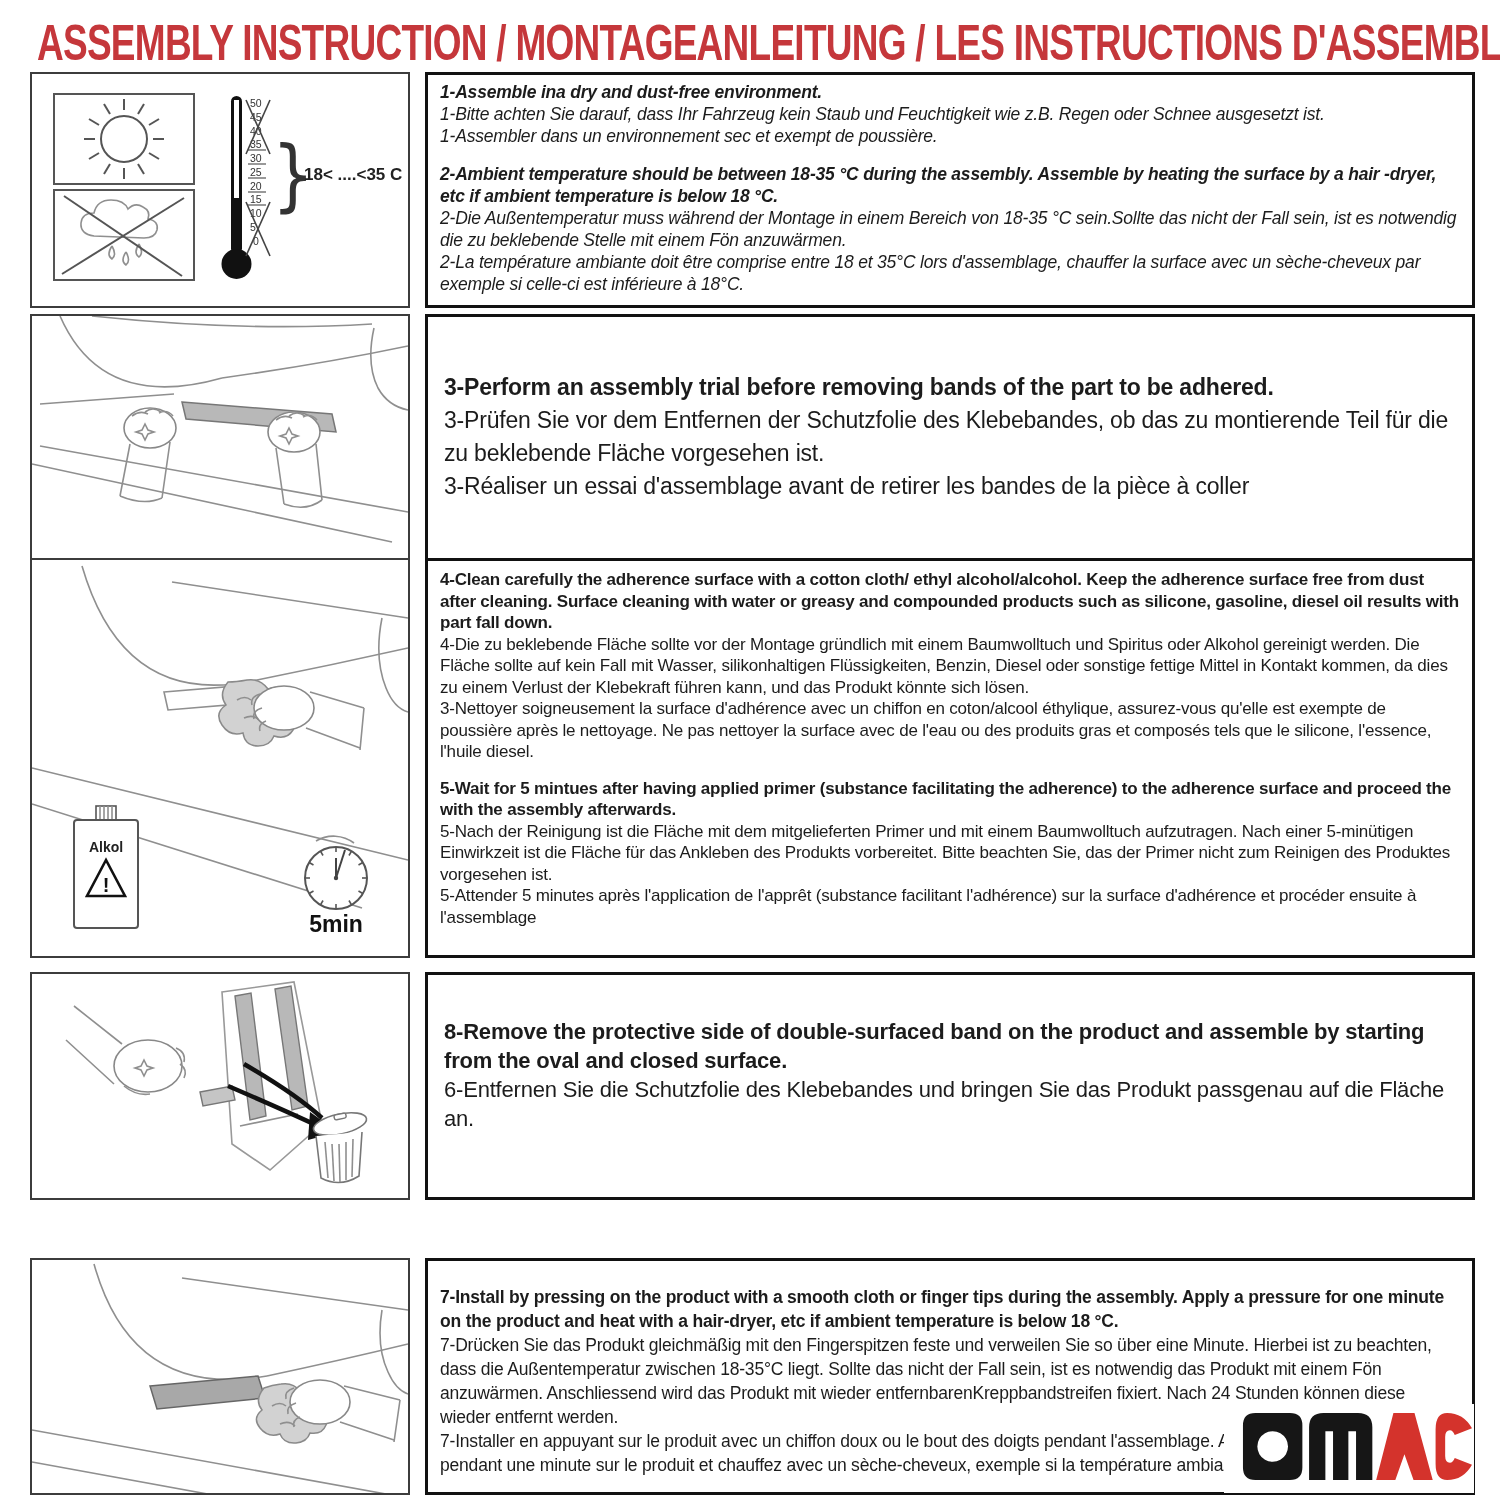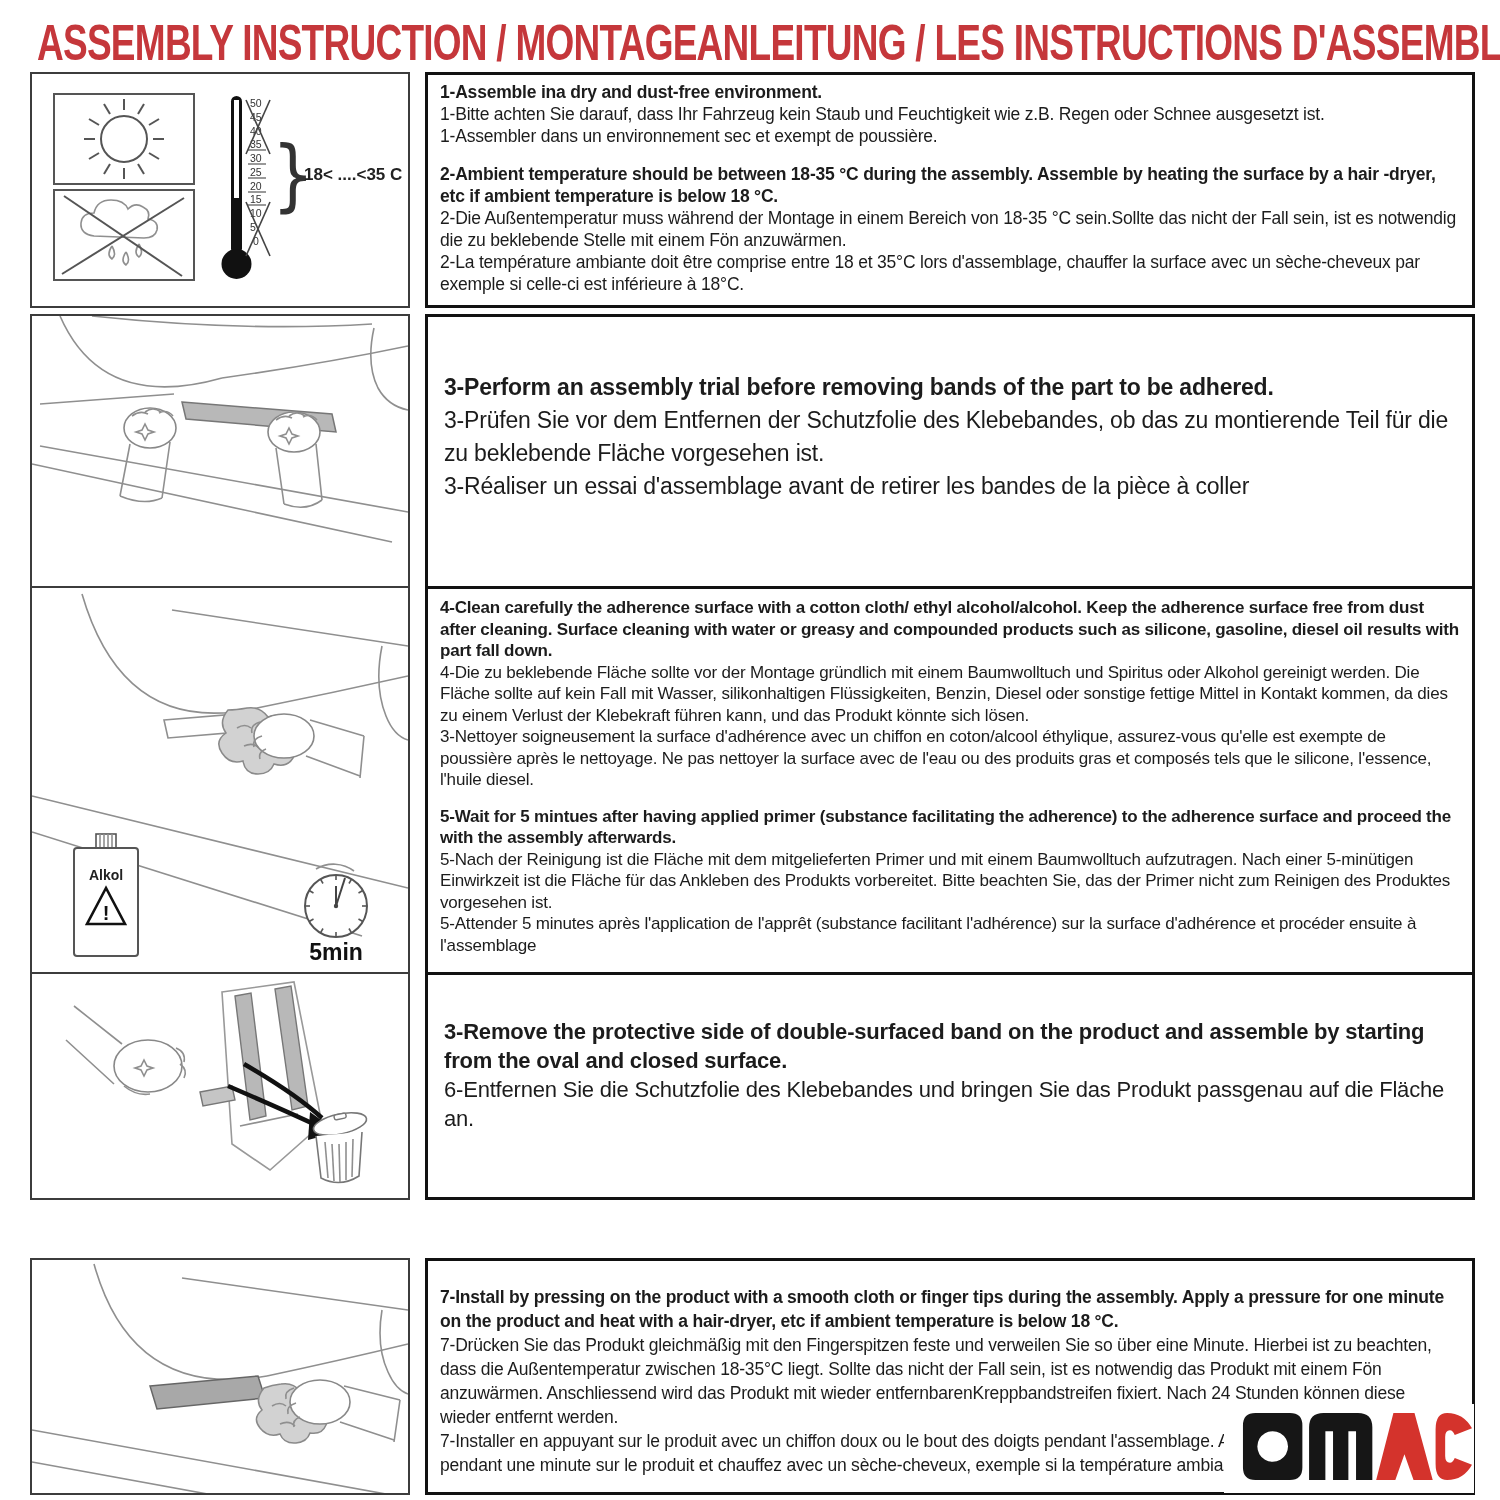--- a/index.html
+++ b/index.html
@@ -10,26 +10,26 @@
   .page-title{
     position:absolute;top:14px;left:37px;margin:0;
     color:#c5373b;font-size:50px;font-weight:700;white-space:nowrap;
     letter-spacing:-1px;transform:scaleX(0.74);transform-origin:0 50%;
   }
   .box{position:absolute;background:#fff;box-sizing:border-box;}
   .illus-box{left:30px;width:380px;border:2px solid #3c3c3c;}
   .text-box{left:425px;width:1050px;border:3px solid #111;}
   .r1{top:72px;height:236px;}
   .r2{top:314px;height:280px;}
-  .r3{top:586px;height:400px;}
+  .r3{top:558px;height:400px;}
   .r4{top:972px;height:228px;}
   .r5{top:1258px;height:237px;}
   .text-box p{margin:0;}
   .b{font-weight:700;}
-  .s12{padding:6px 12px;font-size:17.5px;line-height:22px;letter-spacing:-0.2px;}
+  .s12{padding:6px 12px;font-size:17.5px;line-height:22px;letter-spacing:-0.2px;font-style:italic;}
   .s12 .grp2{margin-top:16px;}
   .s3{padding:54px 16px 0;font-size:23px;line-height:33px;letter-spacing:-0.2px;}
   .s45{padding:8px 12px;font-size:17px;line-height:21.5px;letter-spacing:-0.2px;}
   .s45 .grp2{margin-top:15px;}
   .s6{padding:42px 16px 0;font-size:22px;line-height:29px;letter-spacing:-0.2px;}
   .s7{padding:24px 12px 0;font-size:17.5px;line-height:24px;letter-spacing:-0.2px;}
   svg{display:block;}
   .ln{fill:none;stroke:#8f8f8f;stroke-width:1.6;}
   .lnd{fill:none;stroke:#555;stroke-width:2;}
   .logo{
@@ -238,21 +238,21 @@
         <line x1="293" y1="168" x2="296" y2="204"></line>
           <line x1="300" y1="170" x2="302" y2="207"></line>
         <line x1="307" y1="170" x2="308" y2="208"></line>
           <line x1="314" y1="168" x2="314" y2="206"></line>
         <line x1="321" y1="165" x2="320" y2="203"></line>
       </g>
     </g>
   </svg>
 </div>
 <div class="box text-box r4 s6">
-  <p class="b">3-Remove the protective side of double-surfaced band on the product and assemble by starting from the oval and closed surface.</p>
+  <p class="b">8-Remove the protective side of double-surfaced band on the product and assemble by starting from the oval and closed surface.</p>
   <p>6-Entfernen Sie die Schutzfolie des Klebebandes und bringen Sie das Produkt passgenau auf die Fläche an.</p>
 </div>
 
 <div class="box illus-box r5">
   <svg viewBox="0 0 376 233" width="376" height="233">
     <g class="ln">
       <path d="M62,4 Q100,140 235,116"></path>
       <path d="M235,116 Q310,100 376,84"></path>
       <path d="M150,18 L376,50"></path>
       <path d="M350,50 q-6,36 6,62 q8,18 20,22"></path>

